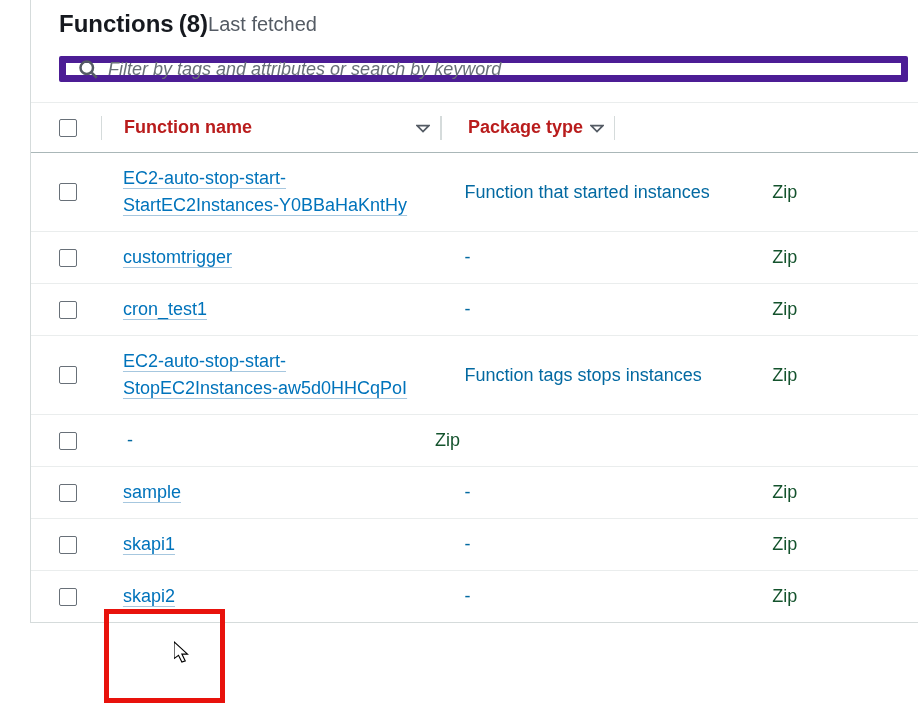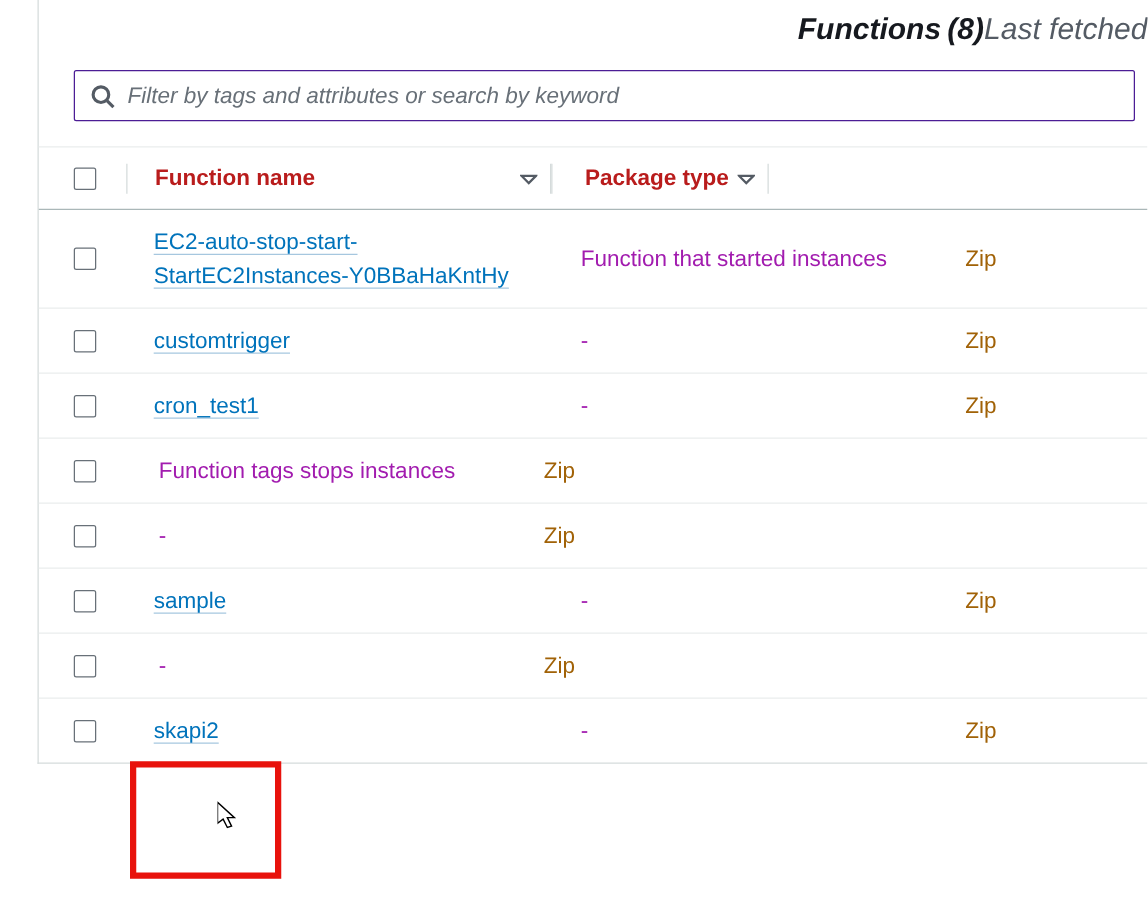--- a/index.html
+++ b/index.html
@@ -19,43 +19,42 @@
     }
     .container {
       padding: 0;
       border-left: 1px solid #d5dbdb;
       border-bottom: 1px solid #d5dbdb;
       margin-left: 30px;
       width: 888px;
     }
     .header-row {
       display: flex;
-      justify-content: flex-end;
+      justify-content: flex-start;
       align-items: center;
       padding: 10px 0 18px 28px;
-      font-style: italic;
     }
     .title {
       font-size: 24px;
       font-weight: 700;
       color: #16191f;
     }
     .last-fetched {
-      font-size: 24px;
+      font-size: 20px;
       color: #545b64;
     }
     .search-wrap {
       padding: 0 10px 0 28px;
     }
     .search-box {
       display: flex;
       align-items: center;
-      border: 1px solid #4c1d95;
+      border: 7px solid #4c1d95;
       border-radius: 2px;
-      height: 41px;
+      height: 26px;
       padding: 0 12px;
       background: #fff;
     }
     .search-icon {
       width: 20px;
       height: 20px;
       flex-shrink: 0;
       margin-right: 10px;
     }
     .search-input {
@@ -147,25 +146,25 @@
     .link {
       color: #0073bb;
       text-decoration: underline;
       text-decoration-color: #a6c7df;
       text-underline-offset: 4px;
       cursor: pointer;
       word-break: break-word;
       line-height: 1.5;
     }
     .desc-text {
-      color: #a21caf;
+      color: #0369a1;
       line-height: 1.5;
     }
     .pkg-text {
-      color: #a16207;
+      color: #14532d;
     }
     .highlight-box {
       position: absolute;
       border: 5px solid #e8120c;
       pointer-events: none;
       left: 104px;
       top: 609px;
       width: 121px;
       height: 94px;
       z-index: 10;
@@ -266,20 +265,23 @@
             <span class="desc-text">-</span>
           </div>
           <div class="col col-pkg">
             <span class="pkg-text">Zip</span>
           </div>
         </div>
         <div class="table-row">
           <div class="col col-check">
             <div class="checkbox"></div>
           </div>
+          <div class="col col-name">
+            <a class="link">EC2-auto-stop-start-StopEC2Instances-aw5d0HHCqPoI</a>
+          </div>
           <div class="col col-desc">
             <span class="desc-text">Function tags stops instances</span>
           </div>
           <div class="col col-pkg">
             <span class="pkg-text">Zip</span>
           </div>
         </div>
         <div class="table-row">
           <div class="col col-check">
             <div class="checkbox"></div>
@@ -301,20 +303,23 @@
           <div class="col col-desc">
             <span class="desc-text">-</span>
           </div>
           <div class="col col-pkg">
             <span class="pkg-text">Zip</span>
           </div>
         </div>
         <div class="table-row">
           <div class="col col-check">
             <div class="checkbox"></div>
+          </div>
+          <div class="col col-name">
+            <a class="link">skapi1</a>
           </div>
           <div class="col col-desc">
             <span class="desc-text">-</span>
           </div>
           <div class="col col-pkg">
             <span class="pkg-text">Zip</span>
           </div>
         </div>
         <div class="table-row">
           <div class="col col-check">

